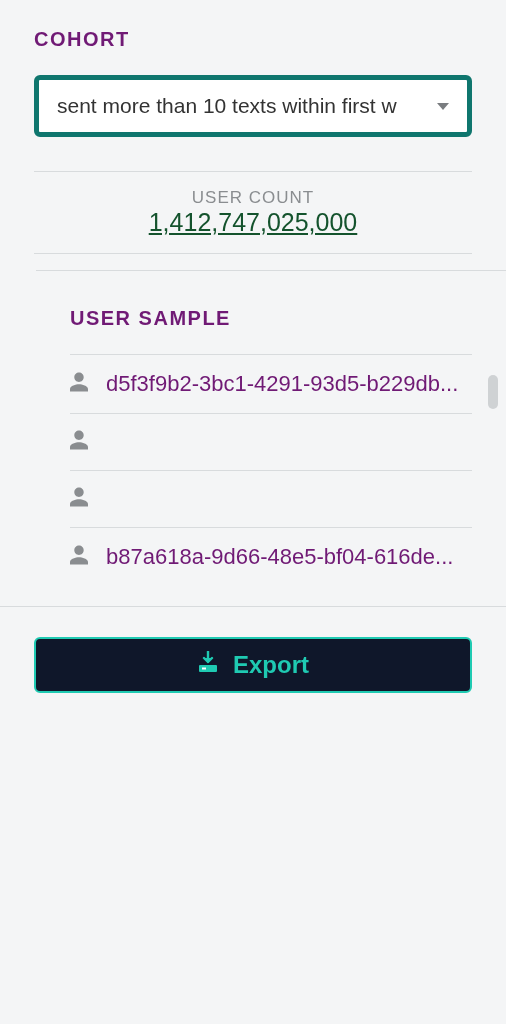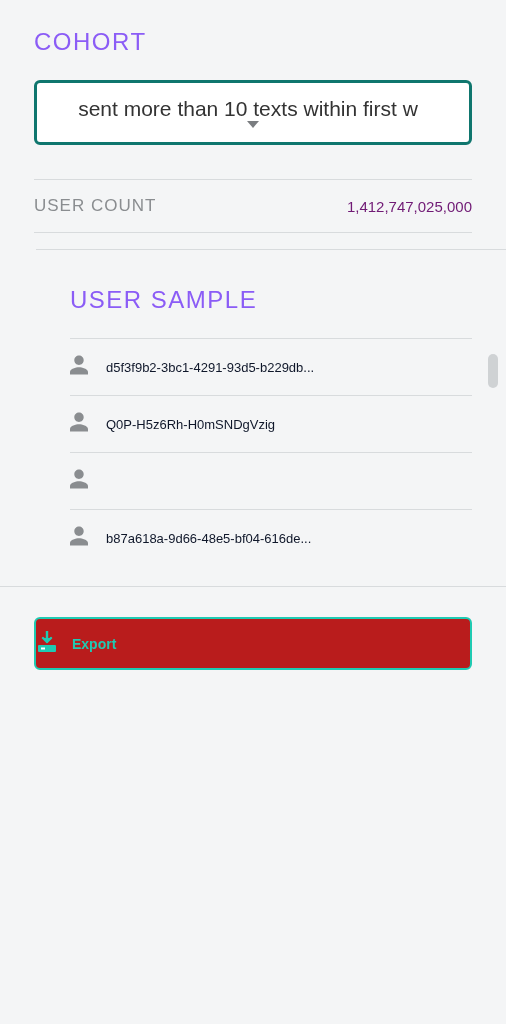--- a/index.html
+++ b/index.html
@@ -13,40 +13,39 @@
       width: 506px;
       color: #333;
     }
     .section {
       padding: 28px 34px 16px 34px;
     }
     .section-divider {
       border-top: 1px solid #d8dbdd;
     }
     .section-title {
-      font-size: 24px;
-      font-weight: 400;
+      font-size: 20px;
+      font-weight: 700;
       letter-spacing: 1.5px;
-      color: #8b5cf6;
+      color: #701a75;
       margin-bottom: 24px;
     }
     .dropdown {
       display: flex;
       align-items: center;
       justify-content: space-between;
       background: #fff;
-      border: 3px solid #0f766e;
+      border: 5px solid #0f766e;
       border-radius: 6px;
       padding: 14px 18px;
       font-size: 21px;
       color: #333;
       cursor: pointer;
       white-space: nowrap;
       overflow: hidden;
-      flex-direction: column;
     }
     .dropdown-text {
       overflow: hidden;
       text-overflow: clip;
       white-space: nowrap;
       flex: 1;
       padding-right: 10px;
     }
     .dropdown-caret {
       width: 0;
@@ -58,34 +57,36 @@
     }
     .stats {
       margin-top: 34px;
     }
     .stat-row {
       display: flex;
       justify-content: space-between;
       align-items: center;
       padding: 16px 0;
       border-top: 1px solid #d8dbdd;
+      flex-direction: column;
     }
     .stat-row:last-child {
       border-bottom: 1px solid #d8dbdd;
     }
     .stat-label {
       font-size: 17px;
       letter-spacing: 1px;
       color: #8a8d90;
       font-weight: 400;
     }
     .stat-value {
-      font-size: 15px;
-      color: #701a75;
+      font-size: 25px;
+      color: #14532d;
       font-weight: 400;
+      text-decoration: underline;
     }
     .user-sample-section {
       padding: 36px 34px 20px 34px;
       position: relative;
       margin-left: 36px;
     }
     .user-list {
       position: relative;
     }
     .user-row {
@@ -99,22 +100,22 @@
       border-top: 1px solid #d8dbdd;
     }
     .user-row:last-child {
       border-bottom: none;
     }
     .user-icon {
       flex-shrink: 0;
       color: #8a8d90;
     }
     .user-id {
-      color: #0f172a;
-      font-size: 13px;
+      color: #701a75;
+      font-size: 22px;
       font-weight: 500;
       overflow: hidden;
       text-overflow: ellipsis;
       white-space: nowrap;
       cursor: pointer;
     }
     .scroll-hint {
       position: absolute;
       right: 8px;
       top: 104px;
@@ -122,28 +123,29 @@
       height: 34px;
       background: #cfd2d4;
       border-radius: 5px;
     }
     .export-section {
       padding: 30px 34px 40px 34px;
     }
     .export-btn {
       display: flex;
       align-items: center;
+      justify-content: center;
       gap: 14px;
       width: 100%;
-      background: #b91c1c;
+      background: #0f172a;
       border: 2px solid #1fcab2;
       border-radius: 6px;
       padding: 12px 0;
       color: #1fcab2;
-      font-size: 14px;
+      font-size: 24px;
       font-weight: 600;
       cursor: pointer;
     }
     .export-icon {
       flex-shrink: 0;
     }
   </style>
 </head>
 <body>
 
@@ -176,21 +178,20 @@
           </svg>
       </span>
       <span class="user-id">d5f3f9b2-3bc1-4291-93d5-b229db...</span>
     </div>
     <div class="user-row">
       <span class="user-icon">
         <svg width="18" height="20" viewBox="0 0 18 20">
             <path fill="currentColor" d="M9 10c2.6 0 4.7-2.1 4.7-4.7S11.6.6 9 .6 4.3 2.7 4.3 5.3 6.4 10 9 10zm0 2.3c-3.1 0-9 1.6-9 4.7v2.4h18V17c0-3.1-5.9-4.7-9-4.7z"></path>
           </svg>
       </span>
-      <span class="user-id">Q0P-H5z6Rh-H0mSNDgVzig</span>
     </div>
     <div class="user-row">
       <span class="user-icon">
         <svg width="18" height="20" viewBox="0 0 18 20">
             <path fill="currentColor" d="M9 10c2.6 0 4.7-2.1 4.7-4.7S11.6.6 9 .6 4.3 2.7 4.3 5.3 6.4 10 9 10zm0 2.3c-3.1 0-9 1.6-9 4.7v2.4h18V17c0-3.1-5.9-4.7-9-4.7z"></path>
           </svg>
       </span>
     </div>
     <div class="user-row">
       <span class="user-icon">

